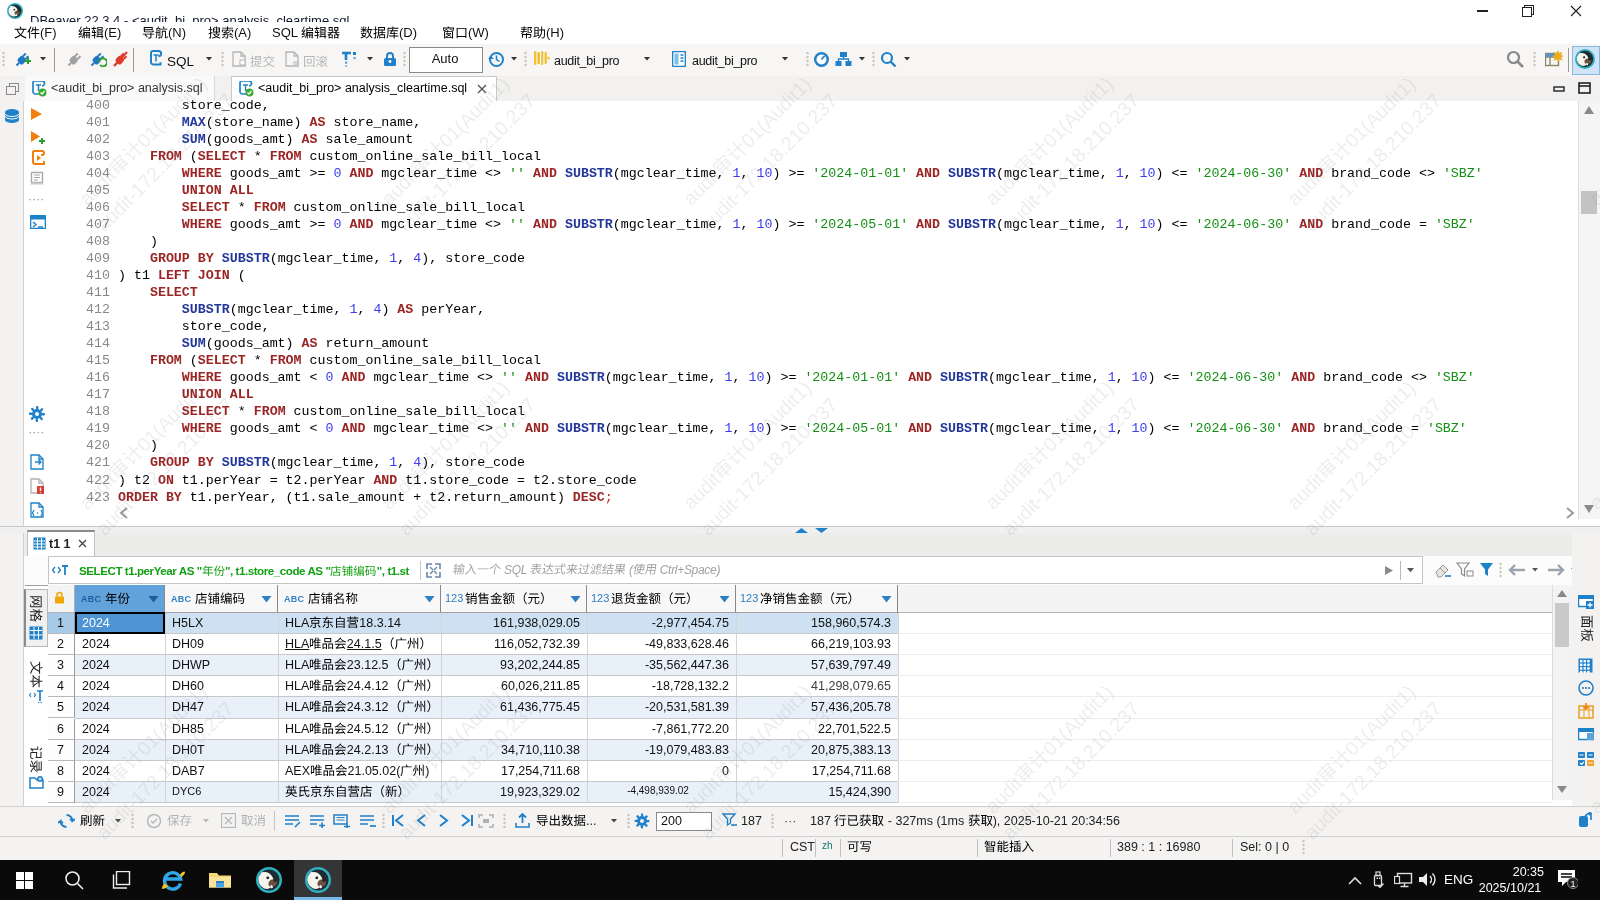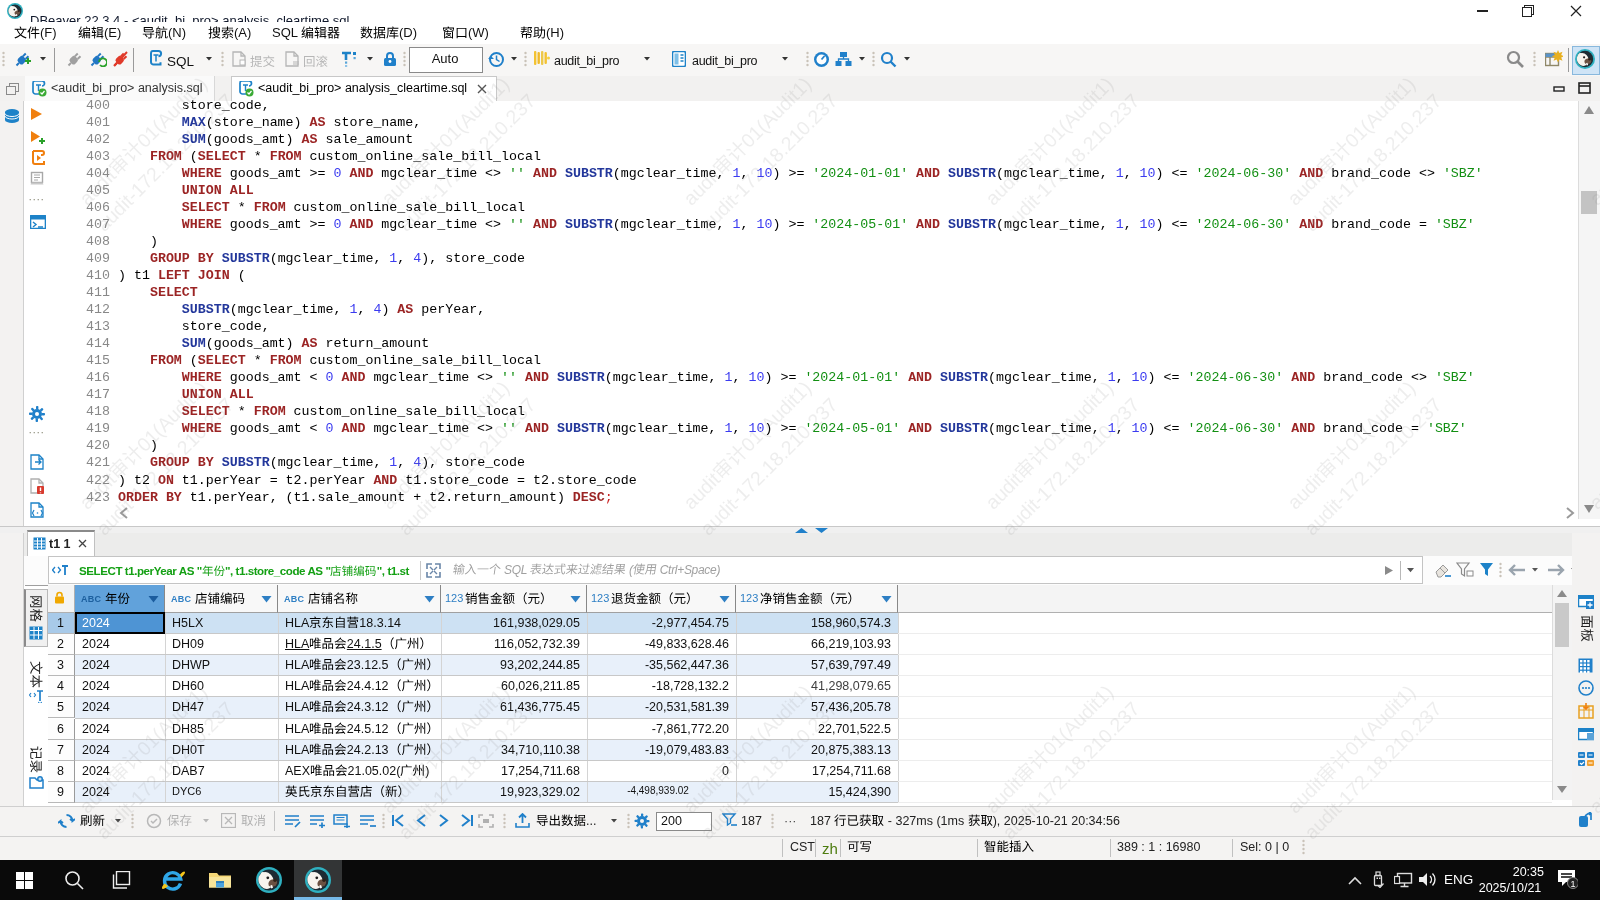--- a/index.html
+++ b/index.html
@@ -1091,21 +1091,21 @@
       <use href="#u53D6" x="1000"></use>
     </svg>), 2025-10-21 20:34:56</div>
 <svg width="17" height="16" viewBox="0 0 17 16" style="position:absolute;left:1578px;top:812px;">
     <rect x="1" y="4" width="9" height="11" rx="2" fill="#2080ca"></rect>
     <path d="M6 8 a7 7 0 0 1 7-7 l-2-1 m2 1 l-2 2 M13 1 v7" stroke="#2080ca" stroke-width="1.7" fill="none"></path>
   </svg>
 <div style="position:absolute;left:0;top:836px;width:1600px;height:24px;background:#f4f3f2;border-top:1px solid #cfcfcf;box-sizing:border-box;"></div>
 <div style="position:absolute;left:782px;top:839px;width:1px;height:18px;background:#c0c0c0;"></div>
 <div style="position:absolute;left:790px;top:840px;font-size:12.5px;color:#222;">CST</div>
 <div style="position:absolute;left:815px;top:839px;width:1px;height:18px;background:#c0c0c0;"></div>
-<div style="position:absolute;left:822px;top:840px;font-size:15px;color:#4d7c0f;">zh</div>
+<div style="position:absolute;left:822px;top:840px;font-size:10px;color:#0f766e;">zh</div>
 <div style="position:absolute;left:840px;top:839px;width:1px;height:18px;background:#c0c0c0;"></div>
 <div style="position:absolute;left:847px;top:840px;font-size:12.5px;color:#222;"><svg style="width:25.0px;height:12.5px;vertical-align:-1.50px;" viewBox="0 -880 2000 1000">
       <use href="#u53EF" x="0"></use>
       <use href="#u5199" x="1000"></use>
     </svg></div>
 <div style="position:absolute;left:977px;top:839px;width:1px;height:18px;background:#c0c0c0;"></div>
 <div style="position:absolute;left:984px;top:840px;font-size:12.5px;color:#222;"><svg style="width:50.0px;height:12.5px;vertical-align:-1.50px;" viewBox="0 -880 4000 1000">
       <use href="#u667A" x="0"></use>
       <use href="#u80FD" x="1000"></use>
       <use href="#u63D2" x="2000"></use>

